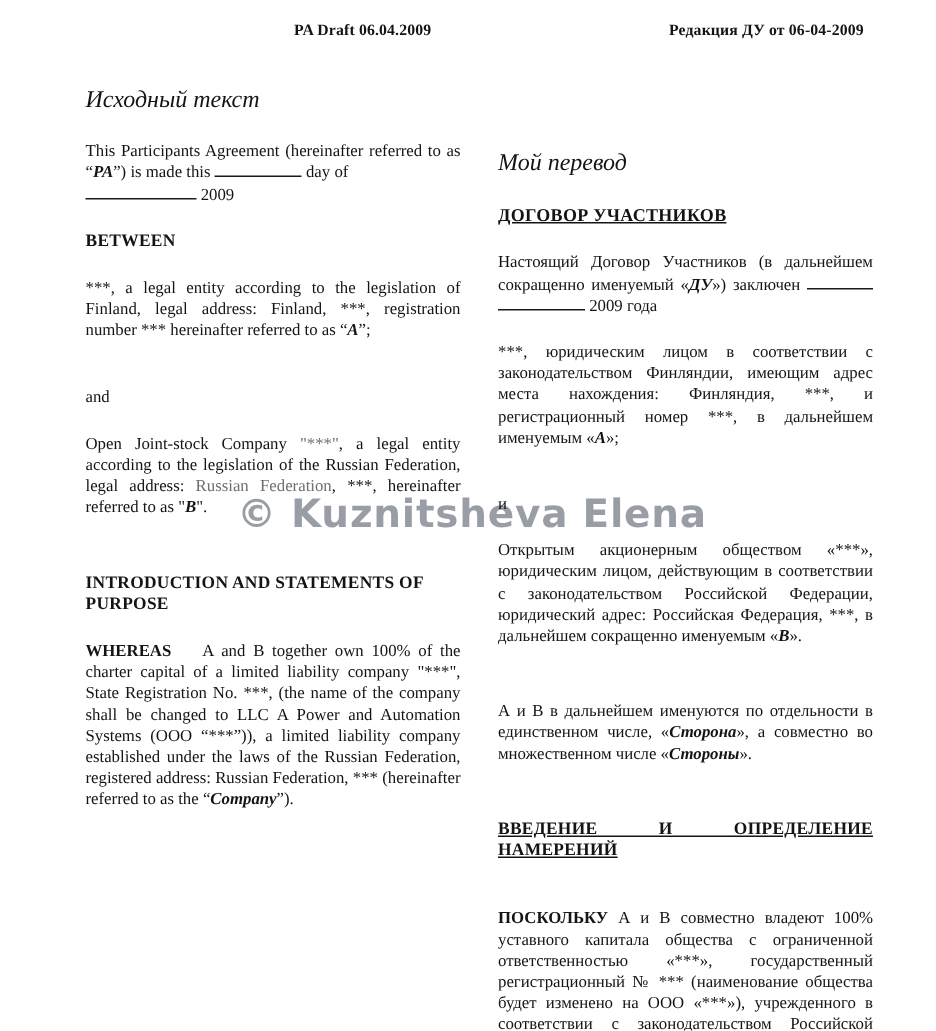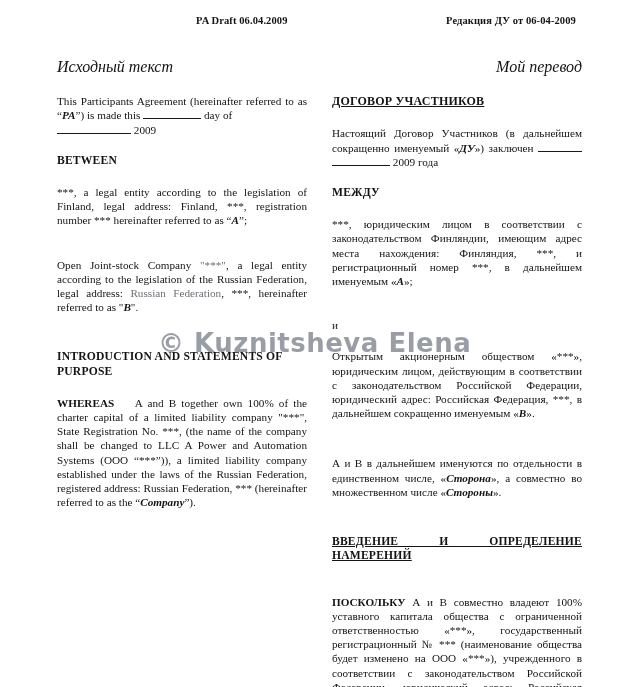--- a/index.html
+++ b/index.html
@@ -58,21 +58,21 @@
   }
   .col-left  { left: 57px; }
   .col-right { left: 332px; }
 
   .col-label {
     font-style: italic;
     font-size: 16px;
     margin: 0 0 20px 0;
     white-space: nowrap;
   }
-  .col-label.center { text-align: right; }
+  .col-label.center { text-align: left; margin-top: 42px; }
 
   .hdg {
     font-weight: bold;
     font-size: 12px;
     text-decoration: underline;
     margin: 0 0 18px 0;
     letter-spacing: .2px;
   }
 
   p.para {
@@ -145,39 +145,39 @@
 
     <div class="col-label">Исходный текст</div>
 
 
     <p class="para"><span>This Participants Agreement (hereinafter referred to as “</span><span class="bi">PA</span><span>”) is made this </span><span class="blank blank-md"></span><span> day of </span><br><span class="blank blank-lg"></span> <span>2009</span></p>
 
     <div class="sub">BETWEEN</div>
 
     <p class="para gap"><span>***, a legal entity according to the legislation of Finland, legal address: Finland, ***, registration number *** hereinafter referred to as “</span><span class="bi">A</span><span>”;</span></p>
 
+    <p class="para">and</p>
 
     <p class="para biggap"><span>Open Joint-stock Company </span><span class="faded">"***"</span><span>, a legal entity according to the legislation of the Russian Federation, legal address: </span><span class="faded">Russian Federation</span><span>, ***, hereinafter referred to as "</span><span class="bi">B</span><span>".</span></p>
 
 
     <div class="sub">INTRODUCTION AND STATEMENTS OF PURPOSE</div>
 
     <p class="para"><span class="lead">WHEREAS</span>&nbsp;&nbsp;&nbsp;&nbsp;<span>A and B together own 100% of the charter capital of a limited liability company "***", State Registration No. ***, (the name of the company shall be changed to LLC A Power and Automation Systems (OOO “***”)), a limited liability company established under the laws of the Russian Federation, registered address: Russian Federation, *** (hereinafter referred to as the “</span><span class="bi">Company</span><span>”).</span></p>
 
   </div>
 
   <div class="col col-right">
 
     <div class="col-label center">Мой перевод</div>
 
     <div class="hdg">ДОГОВОР УЧАСТНИКОВ</div>
 
     <p class="para"><span>Настоящий Договор Участников (в дальнейшем сокращенно именуемый «</span><span class="bi">ДУ</span><span>») заключен </span><span class="blank blank-sm"></span> <span class="blank blank-md"></span> <span>2009 года</span></p>
 
-    <div class="sub">МЕЖДУ</div>
 
     <p class="para gap"><span>***, юридическим лицом в соответствии с законодательством Финляндии, имеющим адрес места нахождения: Финляндия, ***, и регистрационный номер ***, в дальнейшем именуемым «</span><span class="bi">А</span><span>»;</span></p>
 
     <p class="para">и</p>
 
     <p class="para biggap"><span>Открытым акционерным обществом «***», юридическим лицом, действующим в соответствии с законодательством Российской Федерации, юридический адрес: Российская Федерация, ***, в дальнейшем сокращенно именуемым «</span><span class="bi">В</span><span>».</span></p>
 
     <p class="para biggap"><span>А и В в дальнейшем именуются по отдельности в единственном числе, «</span><span class="bi">Сторона</span><span>», а совместно во множественном числе «</span><span class="bi">Стороны</span><span>».</span></p>
 
     <div class="sub spread">ВВЕДЕНИЕ И ОПРЕДЕЛЕНИЕ НАМЕРЕНИЙ</div>

